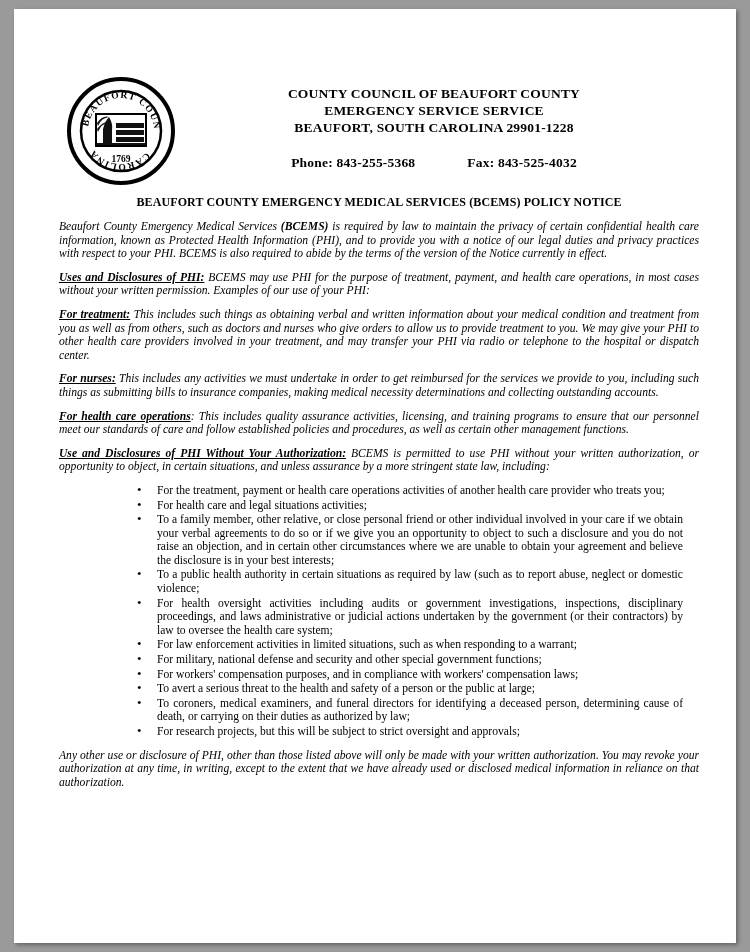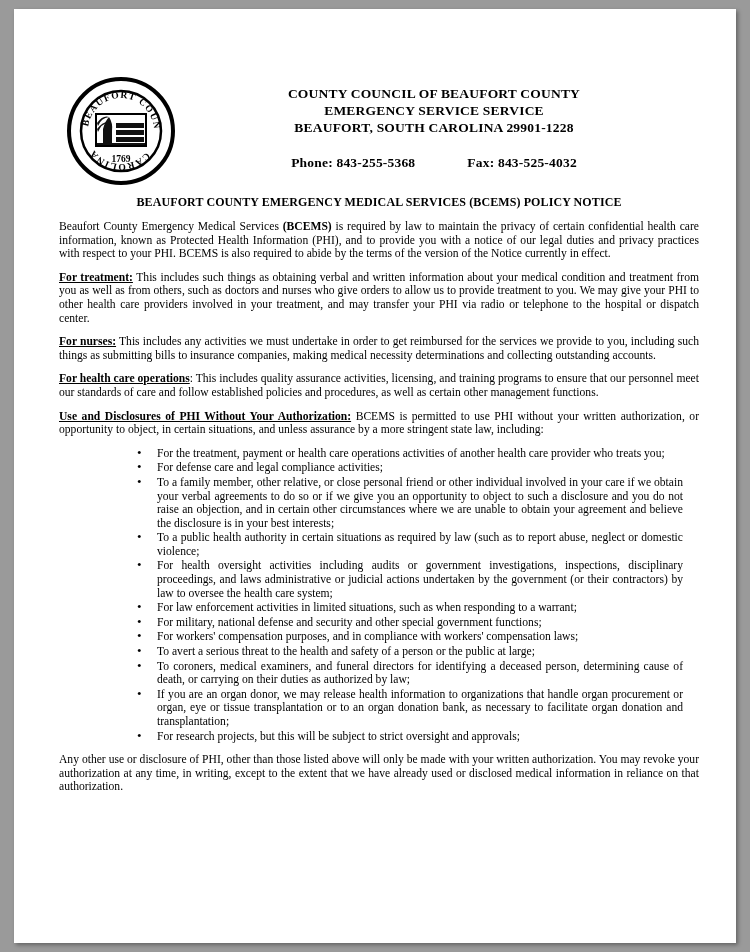--- a/index.html
+++ b/index.html
@@ -76,20 +76,21 @@
   }
 
   
   p.body {
     font-family: "Liberation Serif", serif;
     font-size: 11.6px;
     line-height: 13.6px;
     text-align: justify;
     margin: 0 0 10px 0;
     color: #000;
+    font-style: italic;
   }
   .b { font-weight: bold; }
   .bu { font-weight: bold; text-decoration: underline; }
 
   ul.bullets {
     margin: 4px 16px 10px 0;
     padding-left: 78px;
     list-style: none;
   }
   ul.bullets li {
@@ -151,40 +152,40 @@
         <div class="phone-line">
           <span>Phone: 843-255-5368</span><span class="gap"></span><span>Fax: 843-525-4032</span>
         </div>
       </div>
     </div>
 
     <div class="doc-title">BEAUFORT COUNTY EMERGENCY MEDICAL SERVICES (BCEMS) POLICY NOTICE</div>
 
     <p class="body"><span>Beaufort County Emergency Medical Services </span><span class="b">(BCEMS)</span><span> is required by law to maintain the privacy of certain confidential health care information, known as Protected Health Information (PHI), and to provide you with a notice of our legal duties and privacy practices with respect to your PHI.  BCEMS is also required to abide by the terms of the version of the Notice currently in effect.</span></p>
 
+    <p class="body"><span class="bu">Uses and Disclosures of PHI:</span><span>  BCEMS may use PHI for the purpose of treatment, payment, and health care operations, in most cases without your written permission.  Examples of our use of your PHI:</span></p>
 
     <p class="body"><span class="bu">For treatment:</span><span>  This includes such things as obtaining verbal and written information about your medical condition and treatment from you as well as from others, such as doctors and nurses who give orders to allow us to provide treatment to you.  We may give your PHI to other health care providers involved in your treatment, and may transfer your PHI via radio or telephone to the hospital or dispatch center.</span></p>
 
     <p class="body"><span class="bu">For nurses:</span><span>  This includes any activities we must undertake in order to get reimbursed for the services we provide to you, including such things as submitting bills to insurance companies, making medical necessity determinations and collecting outstanding accounts.</span></p>
 
     <p class="body"><span class="bu">For health care operations</span><span>:  This includes quality assurance activities, licensing, and training programs to ensure that our personnel meet our standards of care and follow established policies and procedures, as well as certain other management functions.</span></p>
 
     <p class="body"><span class="bu">Use and Disclosures of PHI Without Your Authorization:</span><span>  BCEMS is permitted to use PHI without your written authorization, or opportunity to object, in certain situations, and unless assurance by a more stringent state law, including:</span></p>
 
     <ul class="bullets">
       <li>For the treatment, payment or health care operations activities of another health care provider who treats you;</li>
-      <li>For defense care and legal compliance activities;</li>
+      <li>For health care and legal situations activities;</li>
       <li>To a family member, other relative, or close personal friend or other individual involved in your care if we obtain your verbal agreements to do so or if we give you an opportunity to object to such a disclosure and you do not raise an objection, and in certain other circumstances where we are unable to obtain your agreement and believe the disclosure is in your best interests;</li>
       <li>To a public health authority in certain situations as required by law (such as to report abuse, neglect or domestic violence;</li>
       <li>For health oversight activities including audits or government investigations, inspections, disciplinary proceedings, and laws administrative or judicial actions undertaken by the government (or their contractors) by law to oversee the health care system;</li>
       <li>For law enforcement activities in limited situations, such as when responding to a warrant;</li>
       <li>For military, national defense and security and other special government functions;</li>
       <li>For workers' compensation purposes, and in compliance with workers' compensation laws;</li>
       <li>To avert a serious threat to the health and safety of a person or the public at large;</li>
       <li>To coroners, medical examiners, and funeral directors for identifying a deceased person, determining cause of death, or carrying on their duties as authorized by law;</li>
-      <li>If you are an organ donor, we may release health information to organizations that handle organ procurement or organ, eye or tissue transplantation or to an organ donation bank, as necessary to facilitate organ donation and transplantation;</li>
       <li>For research projects, but this will be subject to strict oversight and approvals;</li>
     </ul>
 
     <p class="body tail">Any other use or disclosure of PHI, other than those listed above will only be made with your written authorization.  You may revoke your authorization at any time, in writing, except to the extent that we have already used or disclosed medical information in reliance on that authorization.</p>
 
   </div>
 </div>
 
 </body></html>

